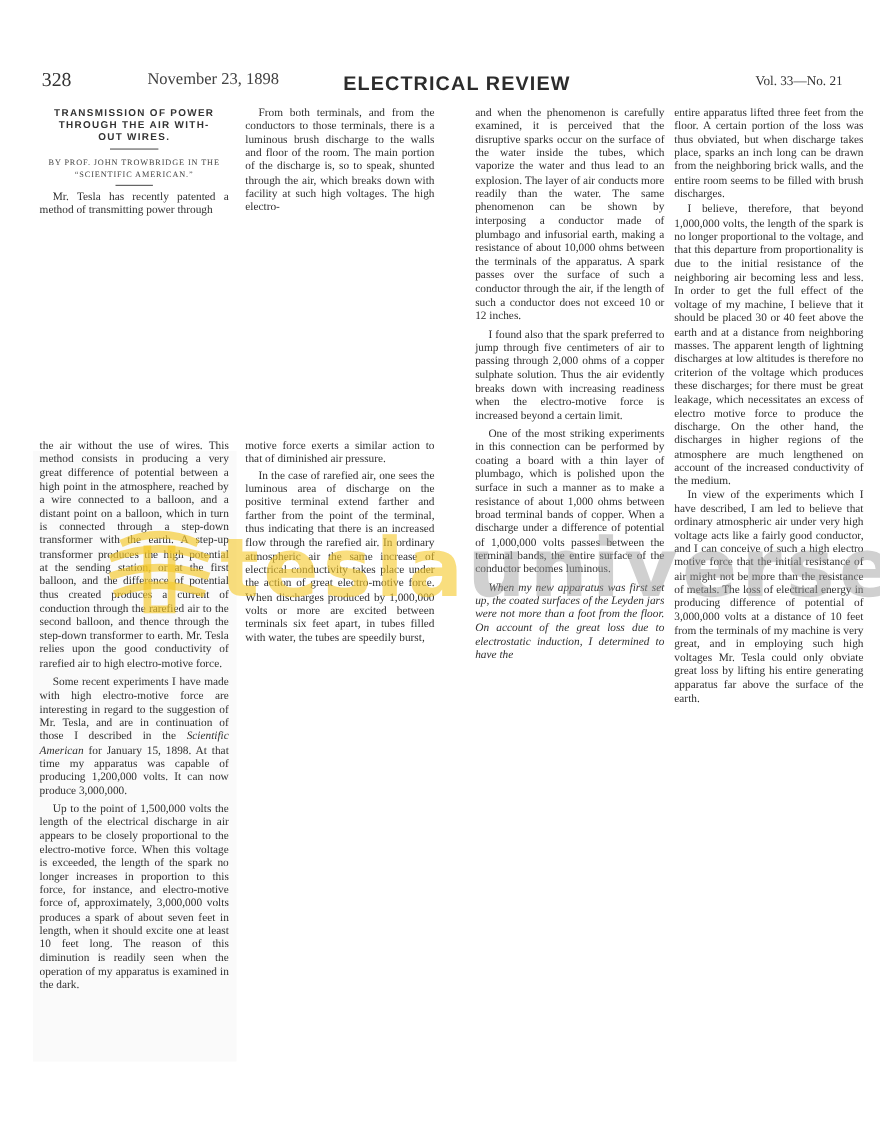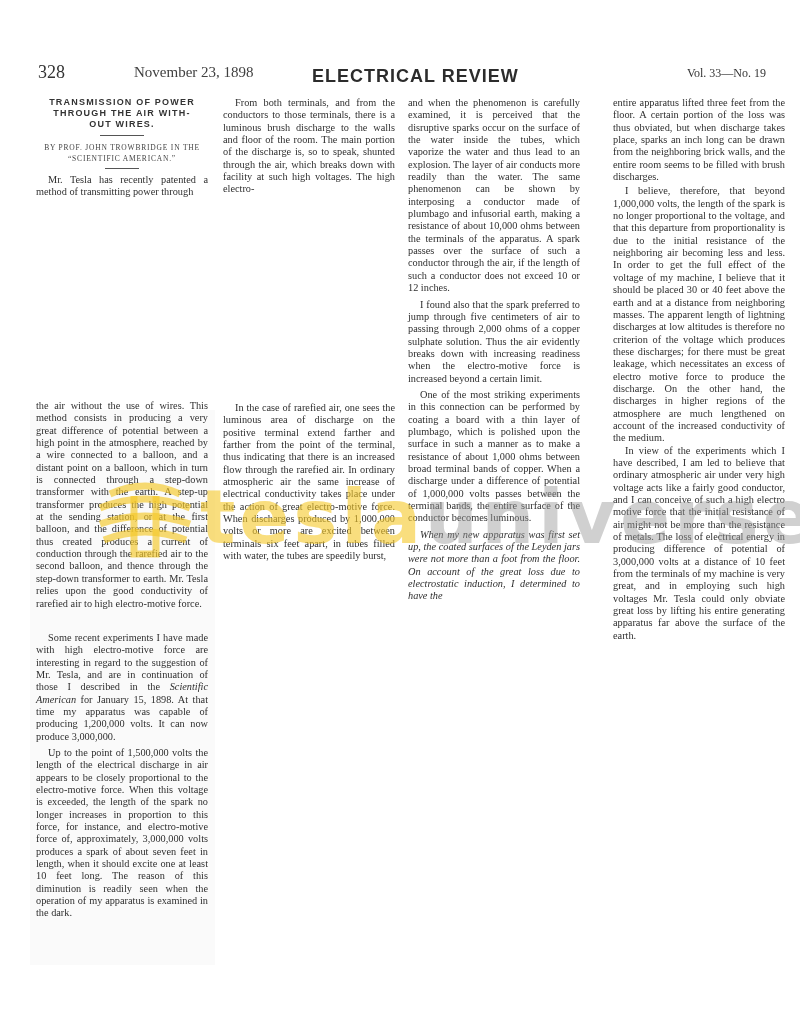--- a/index.html
+++ b/index.html
@@ -12,21 +12,21 @@
     .pnum { position: absolute; left: 0; top: 0; font-family: "Liberation Serif", serif; font-size: 18px; color: #333; }
     .pdate { position: absolute; left: 96px; top: 2px; font-family: "Liberation Serif", serif; font-size: 15px; color: #404040; }
     .pjournal { position: absolute; left: 274px; top: 4px; font-family: "Liberation Sans", sans-serif; font-size: 18px; font-weight: bold; letter-spacing: 1px; color: #2c2c2c; }
     .pvol { position: absolute; right: 0; top: 4px; font-family: "Liberation Serif", serif; font-size: 12px; color: #333; }
 
     .col { position: absolute; font-family: "Liberation Serif", serif; font-size: 10.3px; line-height: 12.35px; text-align: justify; color: #2f2f2f; }
     .col p { margin: 0; text-indent: 12px; }
     .col p.cont { text-indent: 0; }
     .c1 { left: 36px; width: 172px; }
     .c2 { left: 223px; width: 172px; }
-    .c3 { left: 408px; width: 172px; }
+    .c3 { left: 432px; width: 172px; }
     .c4 { left: 613px; width: 172px; }
     .top { top: 97px; }
     .bottom { top: 400px; }
     .c1.top { top: 97px; }
 
     .title { font-family: "Liberation Sans", sans-serif; font-weight: bold; font-size: 9px; letter-spacing: 1.2px; text-align: center; line-height: 11px; color: #333; margin: 0; text-indent: 0 !important; }
     .rule { width: 44px; height: 1px; background: #555; margin: 5px auto 6px auto; }
     .byline { font-family: "Liberation Serif", serif; font-size: 7.5px; letter-spacing: 0.8px; text-align: center; line-height: 11px; color: #444; text-indent: 0 !important; margin: 0; }
     .rule2 { width: 34px; height: 1px; background: #555; margin: 4px auto 5px auto; }
     em { font-style: italic; }
@@ -38,21 +38,21 @@
   </style>
 </head>
 <body>
 
 <div class="page">
 
   <div class="header">
     <span class="pnum">328</span>
     <span class="pdate">November 23, 1898</span>
     <span class="pjournal">ELECTRICAL REVIEW</span>
-    <span class="pvol">Vol. 33—No. 19</span>
+    <span class="pvol">Vol. 33—No. 21</span>
   </div>
 
   <div class="bg-panel" style="left:30px;top:410px;width:185px;height:555px;"></div>
 
   <div class="col c1 top">
     <p class="title">TRANSMISSION OF POWER</p>
     <p class="title">THROUGH THE AIR WITH-</p>
     <p class="title">OUT WIRES.</p>
     <div class="rule"></div>
     <p class="byline">BY PROF. JOHN TROWBRIDGE IN THE</p>
@@ -73,25 +73,26 @@
   </div>
 
   <div class="col c4 top">
     <p class="cont">entire apparatus lifted three feet from the floor. A certain portion of the loss was thus obviated, but when discharge takes place, sparks an inch long can be drawn from the neighboring brick walls, and the entire room seems to be filled with brush discharges.</p>
     <p style="margin-top:2px;">I believe, therefore, that beyond 1,000,000 volts, the length of the spark is no longer proportional to the voltage, and that this departure from proportionality is due to the initial resistance of the neighboring air becoming less and less. In order to get the full effect of the voltage of my machine, I believe that it should be placed 30 or 40 feet above the earth and at a distance from neighboring masses. The apparent length of lightning discharges at low altitudes is therefore no criterion of the voltage which produces these discharges; for there must be great leakage, which necessitates an excess of electro motive force to produce the discharge. On the other hand, the discharges in higher regions of the atmosphere are much lengthened on account of the increased conductivity of the medium.</p>
     <p>In view of the experiments which I have described, I am led to believe that ordinary atmospheric air under very high voltage acts like a fairly good conductor, and I can conceive of such a high electro motive force that the initial resistance of air might not be more than the resistance of metals. The loss of electrical energy in producing difference of potential of 3,000,000 volts at a distance of 10 feet from the terminals of my machine is very great, and in employing such high voltages Mr. Tesla could only obviate great loss by lifting his entire generating apparatus far above the surface of the earth.</p>
   </div>
 
   <div class="col c1 bottom">
     <p class="cont">the air without the use of wires. This method consists in producing a very great difference of potential between a high point in the atmosphere, reached by a wire connected to a balloon, and a distant point on a balloon, which in turn is connected through a step-down transformer with the earth. A step-up transformer produces the high potential at the sending station, or at the first balloon, and the difference of potential thus created produces a current of conduction through the rarefied air to the second balloon, and thence through the step-down transformer to earth. Mr. Tesla relies upon the good conductivity of rarefied air to high electro-motive force.</p>
-    <p style="margin-top:22px;"><span>Some recent experiments I have made with high electro-motive force are interesting in regard to the suggestion of Mr. Tesla, and are in continuation of those I described in the </span><em>Scientific American</em><span> for January 15, 1898. At that time my apparatus was capable of producing 1,200,000 volts. It can now produce 3,000,000.</span></p>
+    <p style="margin-top:5px;"><span>Some recent experiments I have made with high electro-motive force are interesting in regard to the suggestion of Mr. Tesla, and are in continuation of those I described in the </span><em>Scientific American</em><span> for January 15, 1898. At that time my apparatus was capable of producing 1,200,000 volts. It can now produce 3,000,000.</span></p>
     <p style="margin-top:4px;">Up to the point of 1,500,000 volts the length of the electrical discharge in air appears to be closely proportional to the electro-motive force. When this voltage is exceeded, the length of the spark no longer increases in proportion to this force, for instance, and electro-motive force of, approximately, 3,000,000 volts produces a spark of about seven feet in length, when it should excite one at least 10 feet long. The reason of this diminution is readily seen when the operation of my apparatus is examined in the dark.</p>
   </div>
 
   <div class="col c2 bottom">
+    <p class="cont">motive force exerts a similar action to that of diminished air pressure.</p>
     <p style="margin-top:2px;">In the case of rarefied air, one sees the luminous area of discharge on the positive terminal extend farther and farther from the point of the terminal, thus indicating that there is an increased flow through the rarefied air. In ordinary atmospheric air the same increase of electrical conductivity takes place under the action of great electro-motive force. When discharges produced by 1,000,000 volts or more are excited between terminals six feet apart, in tubes filled with water, the tubes are speedily burst,</p>
   </div>
 
   <div class="watermark">
     <svg width="110" height="80" viewBox="0 0 110 80" style="position:absolute;left:0;top:0;">
       <g fill="none" stroke="rgba(245,200,40,0.65)" stroke-width="7">
         <path d="M20 12 Q55 -4 90 12"></path>
         <path d="M10 26 Q55 8 100 26"></path>
         <path d="M10 42 Q55 26 100 42"></path>
         <path d="M14 58 Q55 42 96 58"></path>

